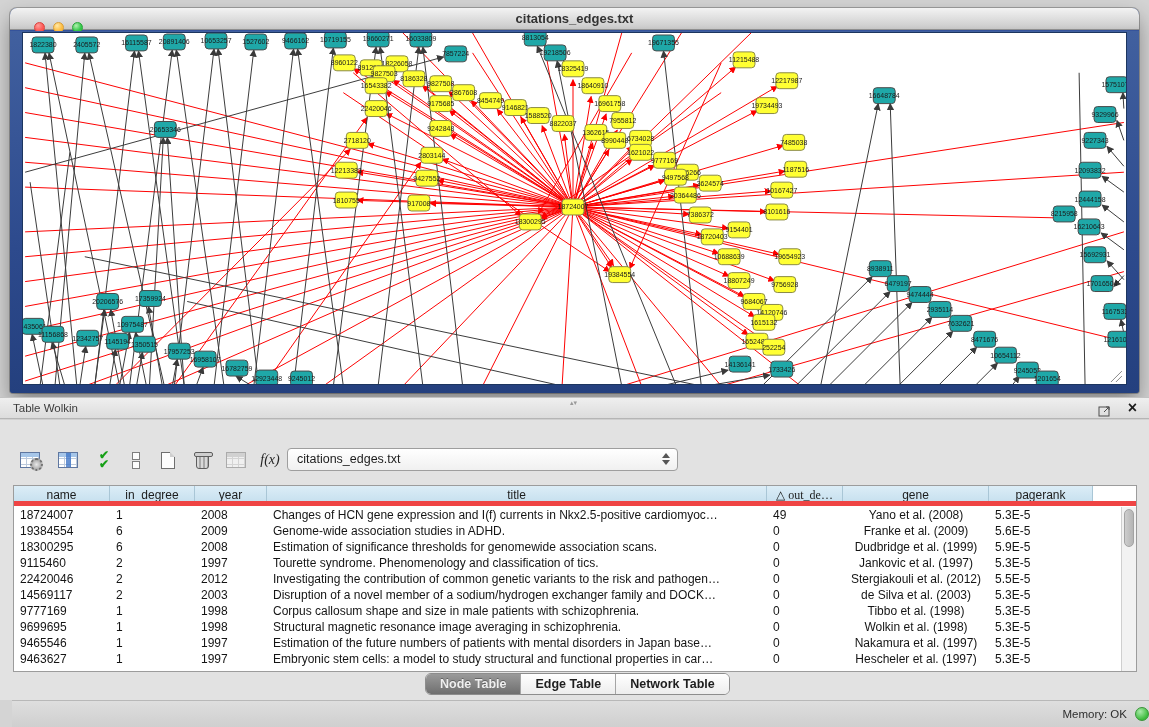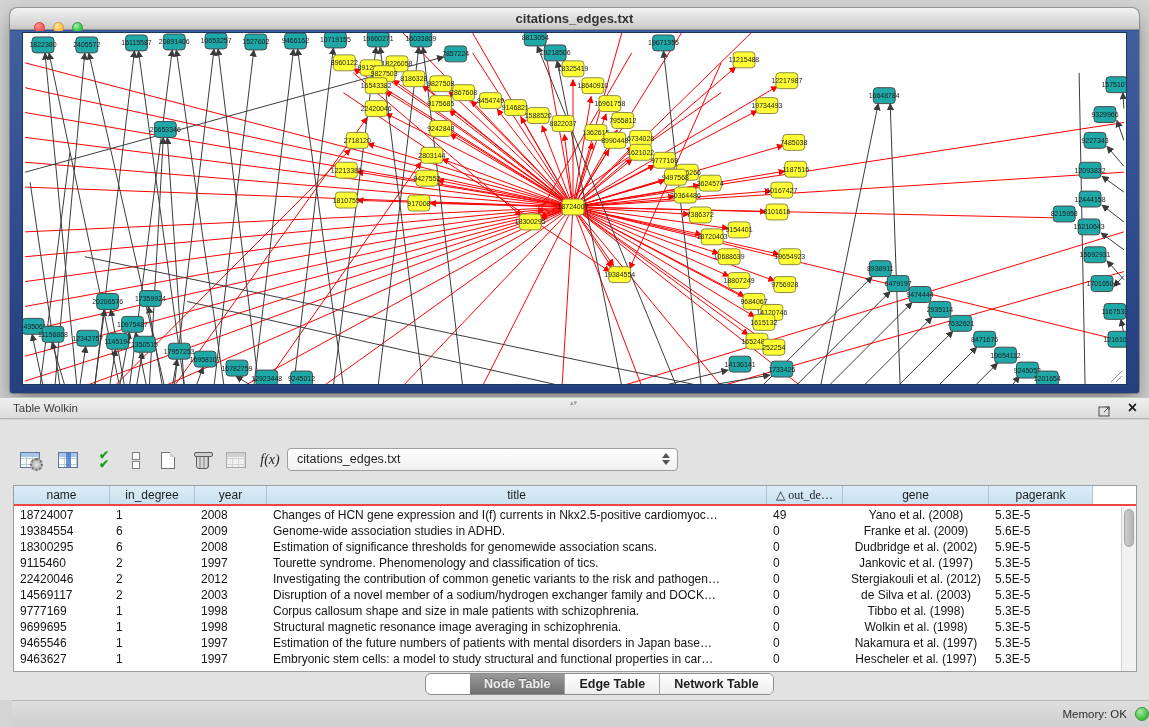--- a/index.html
+++ b/index.html
@@ -55,35 +55,35 @@
   .fx { font-family:"Liberation Serif",serif; font-style:italic; font-size:14px; color:#222; }
   .combo { position:absolute; left:287px; top:2px; width:391px; height:23px; border:1px solid #9e9e9e; border-radius:4px;
       background:linear-gradient(#ffffff,#f0f0f0); font-size:12.5px; color:#1c1c1c; line-height:21px; padding-left:9px; }
   .combo .stepper { position:absolute; right:7px; top:4px; }
   .combo .stepper i { display:block; width:0; height:0; border-left:4px solid rgba(0,0,0,0); border-right:4px solid rgba(0,0,0,0); }
   .combo .stepper i.up { border-bottom:5px solid #555; margin-bottom:2px; }
   .combo .stepper i.dn { border-top:5px solid #555; }
 
   
   .dtable { position:absolute; left:13px; top:65px; width:1124px; height:187px; background:#fff; border:1px solid #9c9c9c; }
-  .thead { display:flex; height:20px; border-bottom:2px solid #ef4444; background:#fff; }
+  .thead { display:flex; height:20px; border-bottom:5px solid #ef4444; background:#fff; }
   .th { background:linear-gradient(#dcedf7,#c8e1ef); border-right:1px solid #a9c6d6; font-size:12px; color:#1c1c1c;
       text-align:center; line-height:19px; flex:none; overflow:hidden; white-space:nowrap; }
   .tbody { position:absolute; left:0; top:21px; right:16px; bottom:0; overflow:hidden; }
   .tr { display:flex; height:16px; }
   .td { flex:none; font-size:12px; color:#141414; line-height:16px; padding-left:6px; overflow:hidden; white-space:nowrap; }
   .td.a-center { text-align:center; padding-left:0; }
   .vscroll { position:absolute; right:0; top:21px; bottom:0; width:15px; background:#f2f2f2; border-left:1px solid #cfcfcf; }
   .vthumb { position:absolute; left:2px; top:2px; width:10px; height:38px; background:linear-gradient(90deg,#cdcdcd,#b5b5b5); border:1px solid #a3a3a3; border-radius:6px; }
 
   
   .tabs { position:absolute; left:425px; top:253px; height:22px; display:flex; border:1px solid #8d8d8d; border-radius:6px; overflow:hidden; background:#fff; }
   .seg { font-size:12.5px; font-weight:bold; color:#1e1e1e; padding:0 14px; line-height:21px; border-right:1px solid #a5a5a5; background:linear-gradient(#ffffff,#ededed); cursor:pointer; }
   .seg:last-child { border-right:none; }
-  .seg.sel { background:linear-gradient(#9a9a9a,#6f6f6f); color:#efefef; text-shadow:0 -1px 0 rgba(0,0,0,.3);margin-left:44px; }
+  .seg.sel { background:linear-gradient(#9a9a9a,#6f6f6f); color:#efefef; text-shadow:0 -1px 0 rgba(0,0,0,.3); }
 
   
   .statusbar { position:absolute; left:12px; top:700px; width:1149px; height:27px; background:linear-gradient(#dedede,#cfcfcf); border-top:1px solid #b8b8b8; }
   .mem { position:absolute; right:34px; top:7px; font-size:11.5px; color:#2e2e2e; }
   .memdot { position:absolute; right:12px; top:6px; width:14px; height:14px; border-radius:50%;
       background:radial-gradient(circle at 35% 30%, #a9eaa9, #3cbb3c 70%); border:1px solid #379437; }
 </style>
 </head>
 <body>
 
@@ -787,21 +787,21 @@
           <div class="td" style="width: 76px;">0</div>
           <div class="td a-center" style="width: 146px; text-align: center;">Franke et al. (2009)</div>
           <div class="td" style="width: 104px;">5.6E-5</div>
         </div>
         <div class="tr">
           <div class="td" style="width: 96px;">18300295</div>
           <div class="td" style="width: 85px;">6</div>
           <div class="td" style="width: 72px;">2008</div>
           <div class="td" style="width: 500px;">Estimation of significance thresholds for genomewide association scans.</div>
           <div class="td" style="width: 76px;">0</div>
-          <div class="td a-center" style="width: 146px;">Dudbridge et al. (2002)</div>
+          <div class="td a-center" style="width: 146px;">Dudbridge et al. (1999)</div>
           <div class="td" style="width: 104px;">5.9E-5</div>
         </div>
         <div class="tr">
           <div class="td" style="width: 96px;">9115460</div>
           <div class="td" style="width: 85px;">2</div>
           <div class="td" style="width: 72px;">1997</div>
           <div class="td" style="width: 500px;">Tourette syndrome. Phenomenology and classification of tics.</div>
           <div class="td" style="width: 76px;">0</div>
           <div class="td a-center" style="width: 146px;">Jankovic et al. (1997)</div>
           <div class="td" style="width: 104px;">5.3E-5</div>

